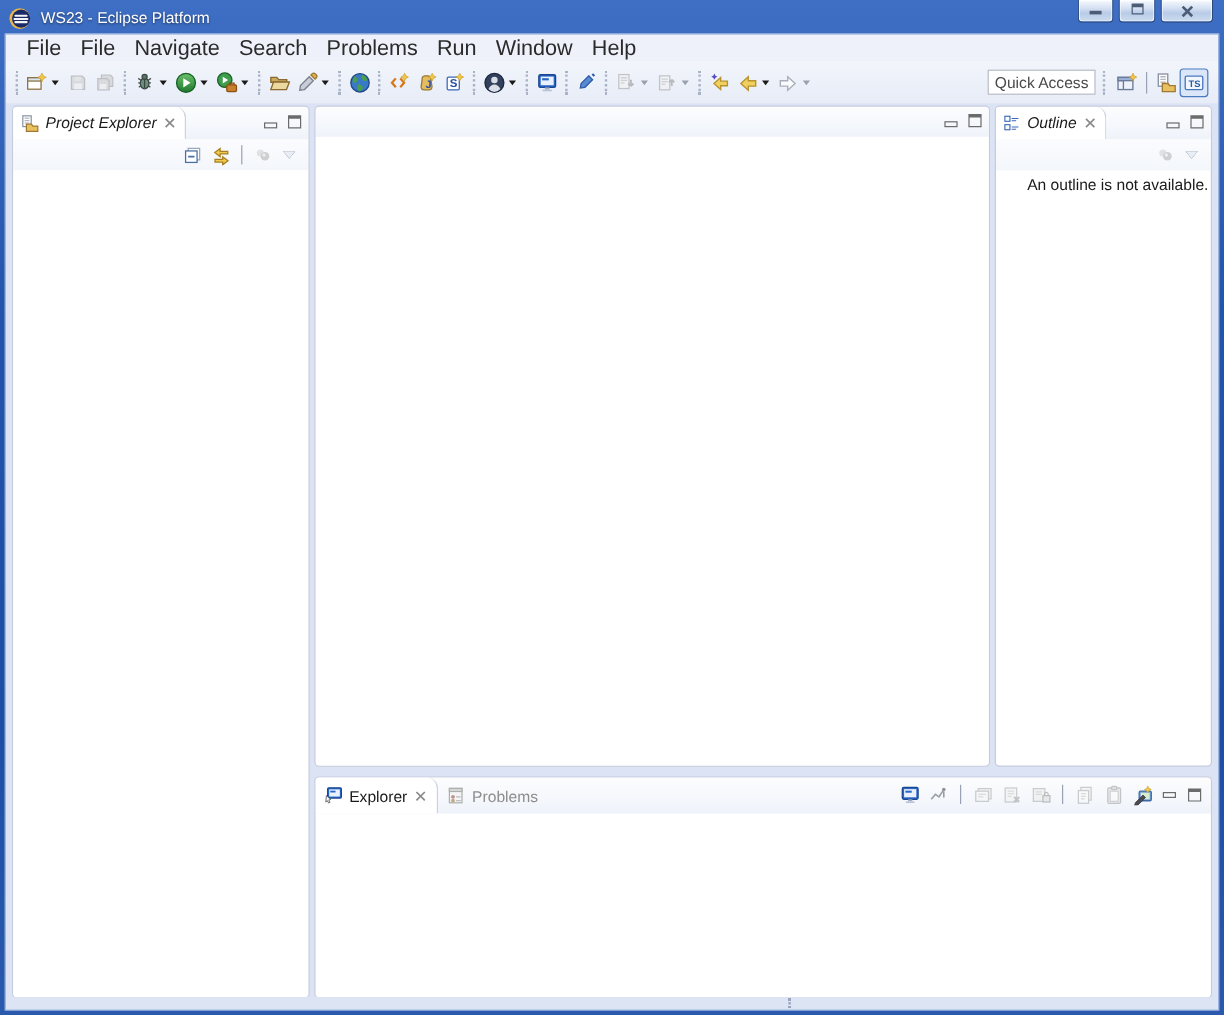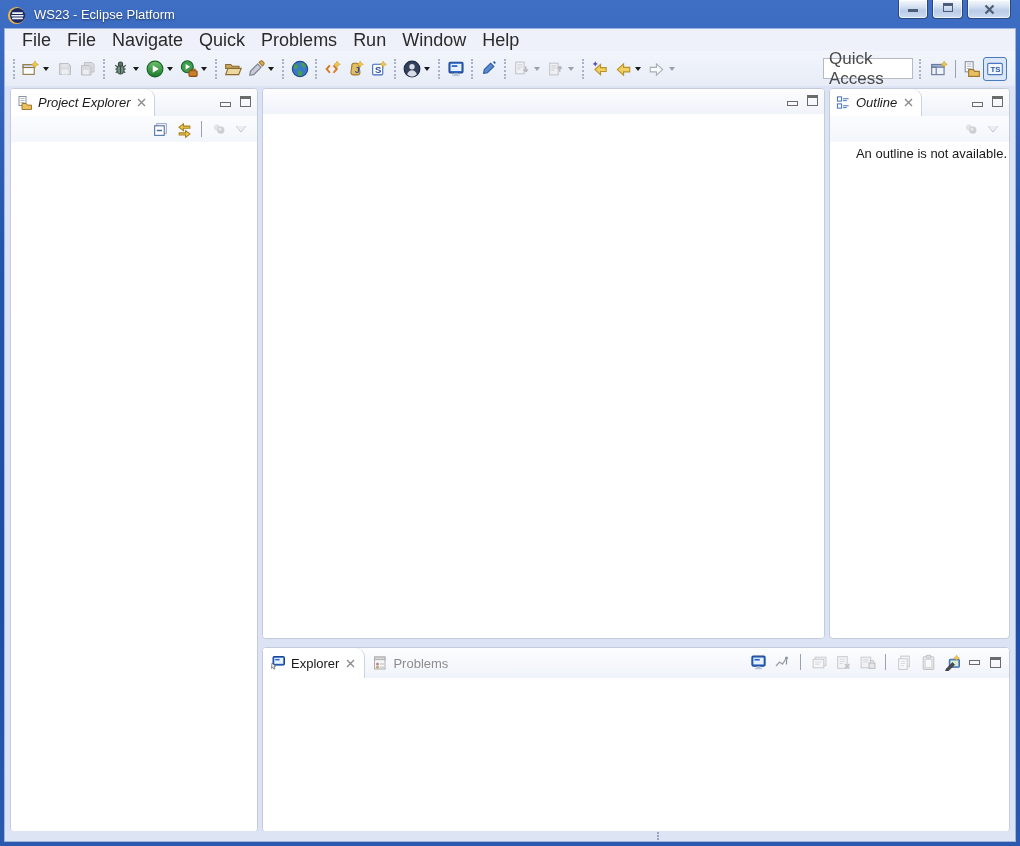--- a/index.html
+++ b/index.html
@@ -30,21 +30,21 @@
     background:linear-gradient(180deg,#f2f5fb,#e7ecf7); }
   .tbtn { width:23px; height:24px; display:flex; align-items:center; justify-content:center; flex:0 0 auto; }
   .dd { width:0; height:0; border-left:3.5px solid transparent; border-right:3.5px solid transparent;
     border-top:4px solid #1a1a1a; margin:0 4px 0 1px; flex:0 0 auto; }
   .dd.dis { border-top-color:#9aa1ad; }
   .sep { width:0; height:20px; border-left:2px dotted #aab2c8; margin:0 4px; flex:0 0 auto; }
   .vsep { width:1px; height:18px; background:#98a2b4; margin:0 5px; flex:0 0 auto; }
   .dis svg { opacity:.55; filter:grayscale(.9); }
 
   .qa-box { margin-left:auto; width:90px; height:21px; background:#fff; border:1px solid #b4bac6;
-    font-size:17px; color:#4a4a4a; display:flex; align-items:center; padding-left:5px; }
+    font-size:13px; color:#4a4a4a; display:flex; align-items:center; padding-left:5px; }
   .persp-btn { display:flex; align-items:flex-end; padding:2px; border-radius:3px; }
   .persp-btn.selected { border:1px solid #4a7ac0; background:#dbe7f8; }
 
   
   .workbench { position:absolute; left:0; right:0; top:57px; bottom:0; background:#dce3f4; }
   .panel { position:absolute; background:#fff; border:1px solid #c5cbdb; border-radius:4px; overflow:hidden; }
   .p-explorer { left:5px; top:2px; width:248px; height:744px; }
   .p-editor { left:257px; top:2px; width:563px; height:551px; }
   .p-outline { left:824px; top:2px; width:181px; height:551px;text-align:right; }
   .p-terminal { left:257px; top:561px; width:748px; height:185px; }
@@ -108,21 +108,21 @@
       </div>
     </div>
   </div>
 
   <div class="frame">
 
     <div class="menubar">
       <span class="menu-item">File</span>
       <span class="menu-item">File</span>
       <span class="menu-item">Navigate</span>
-      <span class="menu-item">Quick</span>
+      <span class="menu-item">Search</span>
       <span class="menu-item">Problems</span>
       <span class="menu-item">Run</span>
       <span class="menu-item">Window</span>
       <span class="menu-item">Help</span>
     </div>
 
     <div class="toolbar">
       <div class="sep"></div>
       <div class="tbtn">
         <svg width="17" height="17" viewBox="0 0 16 16">

